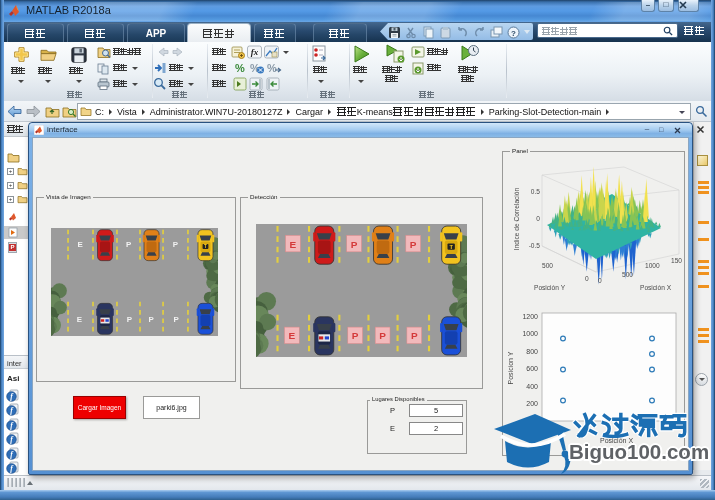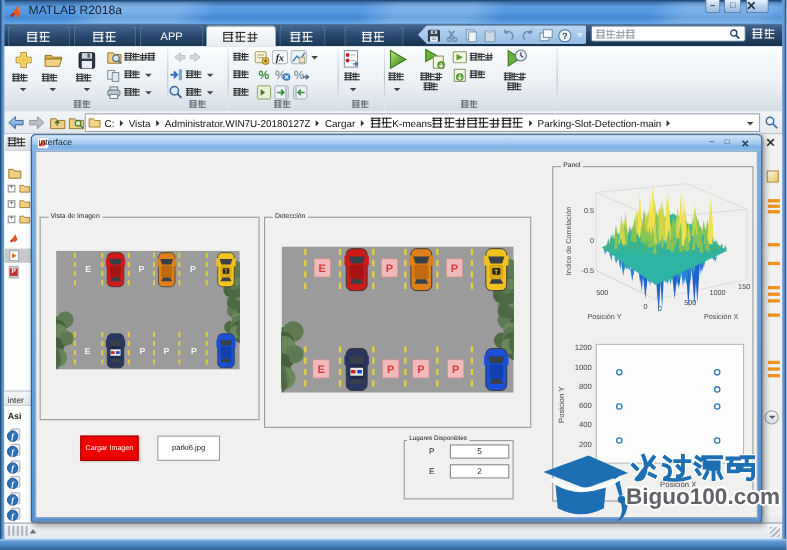--- a/index.html
+++ b/index.html
@@ -36,21 +36,21 @@
 <div class="abs" style="left:4px;top:22px;width:707px;height:20px;background:linear-gradient(180deg,#45688e 0%,#28496e 45%,#16324e 100%)"></div>
 <div class="abs" style="left:7px;top:23px;width:57px;height:19px;background:linear-gradient(#41648a,#254668 60%,#1b3a58);border-radius:4px 4px 0 0;border:1px solid rgba(120,150,180,0.55);border-bottom:none;display:flex;align-items:center;justify-content:center">
       <i class="k k1" style="width:9px;height:9px;margin-right:2px;color:#fff;"></i>
       <i class="k k2" style="width:9px;height:9px;margin-right:2px;color:#fff;"></i>
     </div>
 <div class="abs" style="left:67px;top:23px;width:57px;height:19px;background:linear-gradient(#41648a,#254668 60%,#1b3a58);border-radius:4px 4px 0 0;border:1px solid rgba(120,150,180,0.55);border-bottom:none;display:flex;align-items:center;justify-content:center">
       <i class="k k1" style="width:9px;height:9px;margin-right:2px;color:#fff;"></i>
       <i class="k k2" style="width:9px;height:9px;margin-right:2px;color:#fff;"></i>
     </div>
 <div class="abs" style="left:127px;top:23px;width:58px;height:19px;background:linear-gradient(#41648a,#254668 60%,#1b3a58);border-radius:4px 4px 0 0;border:1px solid rgba(120,150,180,0.55);border-bottom:none;display:flex;align-items:center;justify-content:center">
-      <span style="color:#fff;font-size:10px;font-weight:normal">APP</span>
+      <span style="color:#fff;font-size:10px;font-weight:bold">APP</span>
     </div>
 <div class="abs" style="left:187px;top:23px;width:64px;height:19px;background:linear-gradient(#fbfcfd,#e9edf1);border-radius:4px 4px 0 0;border:1px solid #9ab0c4;border-bottom:none;display:flex;align-items:center;justify-content:center;color:#333">
       <i class="k k1" style="width:9px;height:9px;margin-right:2px;color:#333;"></i>
       <i class="k k2" style="width:9px;height:9px;margin-right:2px;color:#333;"></i>
       <i class="k k3" style="width:9px;height:9px;margin-right:2px;color:#333;"></i>
     </div>
 <div class="abs" style="left:254px;top:23px;width:42px;height:19px;background:linear-gradient(#41648a,#254668 60%,#1b3a58);border-radius:4px 4px 0 0;border:1px solid rgba(120,150,180,0.55);border-bottom:none;display:flex;align-items:center;justify-content:center">
       <i class="k k1" style="width:9px;height:9px;margin-right:2px;color:#fff;"></i>
       <i class="k k2" style="width:9px;height:9px;margin-right:2px;color:#fff;"></i>
     </div>
@@ -395,21 +395,21 @@
 <div class="abs" style="left:27px;top:481px;width:0;height:0;border-left:3px solid transparent;border-right:3px solid transparent;border-bottom:4px solid #6a7278"></div>
 <div class="abs" style="left:700px;top:479px;width:9px;height:9px;background:repeating-linear-gradient(135deg,#b0b8c0 0 1.5px,transparent 1.5px 3.5px)"></div>
 <div class="abs" style="left:0px;top:490px;width:715px;height:10px;background:linear-gradient(#a8ccf0 0,#5e96d2 25%,#447cba 70%,#2e608e 100%)"></div>
 <div class="abs" style="left:28px;top:122px;width:665px;height:353px;background:linear-gradient(#7db2e8,#5590d2);border:1px solid #2a5280;border-radius:4px 4px 2px 2px;box-shadow:2px 3px 6px rgba(0,0,0,0.35)"></div>
 <div class="abs" style="left:29px;top:123px;width:663px;height:14px;background:linear-gradient(#d2e7f9,#a4cbf0 50%,#7fb1e4 75%,#8abbe8);border-radius:4px 4px 0 0"></div>
 <svg class="abs" style="left:34px;top:125px" width="10" height="10" viewBox="0 0 10 10">
 <rect x="0" y="0" width="10" height="10" fill="#fff" stroke="#aab" stroke-width="0.5"></rect>
 <polygon points="1,7 3,5 4.5,6.5 2.5,8.5" fill="#b4342a"></polygon>
       <polygon points="3,5 6,1.5 8,6 5,8.5" fill="#e0582c"></polygon>
     </svg>
-<div class="abs" style="left:35px;top:125px;color:#1a2633;font-size:8px">interface</div>
+<div class="abs" style="left:47px;top:125px;color:#1a2633;font-size:8px">interface</div>
 <div class="abs" style="left:641px;top:126px;width:12px;height:8px;font-size:8px;line-height:6px;text-align:center;color:#2c3a50">–</div>
 <div class="abs" style="left:655px;top:126px;width:12px;height:8px;font-size:7px;line-height:8px;text-align:center;color:#2c3a50">□</div>
 <svg class="abs" style="left:674px;top:127px" width="7" height="7" viewBox="0 0 7 7">
       <path d="M1,1 L6,6 M6,1 L1,6" stroke="#2c3a50" stroke-width="1.3"></path>
     </svg>
 <div class="abs" style="left:32px;top:137px;width:657px;height:334px;background:#f0f0ee;border:1px solid #8aa6c2"></div>
 <div class="abs" style="left:36px;top:197px;width:200px;height:185px;border:1px solid #9a9a98"></div>
     <div class="abs" style="left:44px;top:193px;background:#f0f0ee;padding:0 2px;font-size:6.2px;color:#222">Vista de Imagen</div>
 <div class="abs" style="left:240px;top:197px;width:243px;height:192px;border:1px solid #9a9a98"></div>
     <div class="abs" style="left:248px;top:193px;background:#f0f0ee;padding:0 2px;font-size:6.2px;color:#222">Detección</div>

